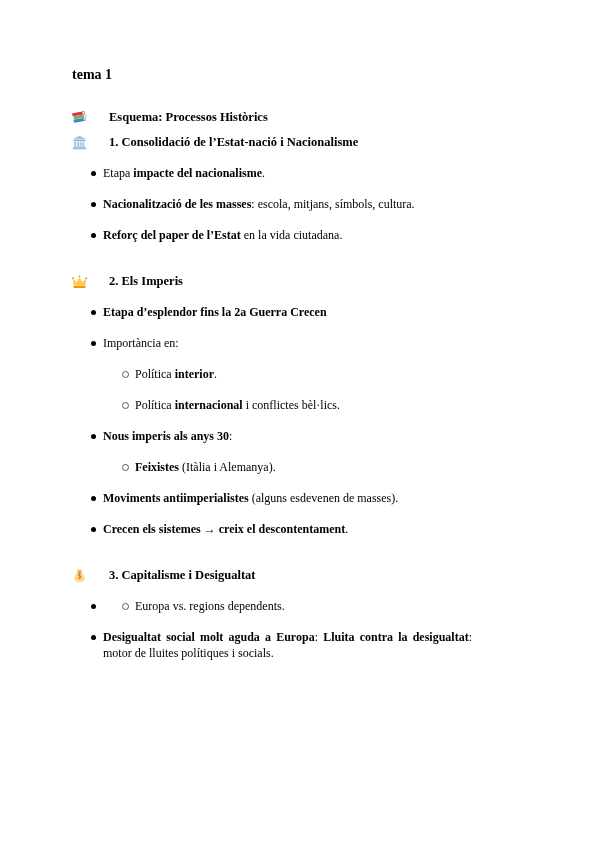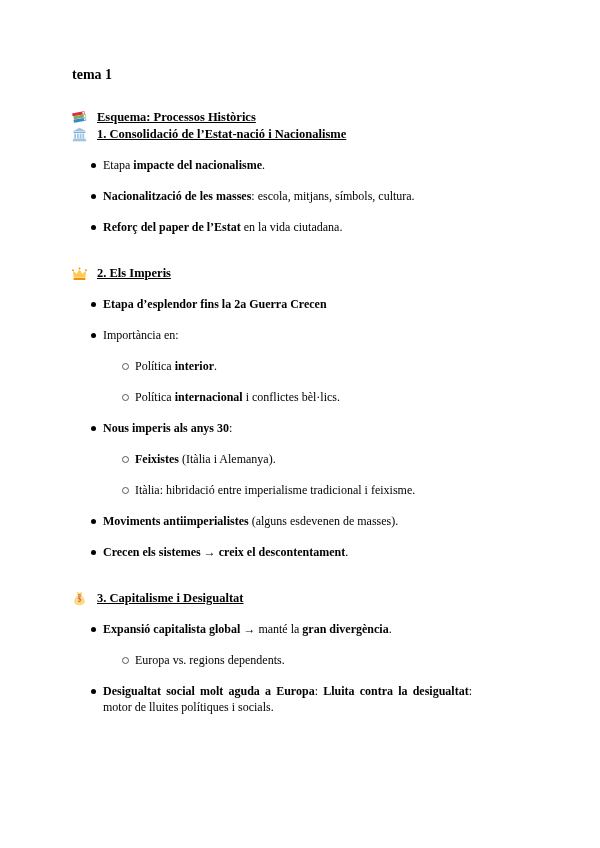--- a/index.html
+++ b/index.html
@@ -4,25 +4,25 @@
 <style>
   html,body{margin:0;padding:0}
   body{
     width:600px;height:848px;background:#ffffff;color:#000000;
     font-family:"Liberation Serif","DejaVu Serif",serif;
     font-size:12px;line-height:16px;overflow:hidden;
   }
   .page{padding:66px 72px 16px 72px;box-sizing:border-box;width:544px;height:848px}
   .doc-title{font-size:14px;font-weight:bold;line-height:17px}
   .heading{
-    display:flex;align-items:center;gap:10px;
-    font-size:12.5px;font-weight:bold;line-height:16px;margin-top:30px;text-decoration:underline;
+    display:flex;align-items:center;gap:22px;
+    font-size:12.5px;font-weight:bold;line-height:16px;margin-top:30px;
   }
   #content .heading:first-child{margin-top:26px}
-  #content .heading + .heading{margin-top:1px}
+  #content .heading + .heading{margin-top:9px}
   .icon{width:15px;height:15px;flex:0 0 15px;display:inline-flex}
   .icon svg{width:15px;height:15px;display:block}
   .item{position:relative;margin-top:15px}
   .item.l1{padding-left:31px}
   .item.l2{padding-left:63px}
   .marker1{position:absolute;left:19px;top:5.5px;width:5px;height:5px;border-radius:50%;background:#000}
   .marker2{position:absolute;left:50px;top:5px;width:5px;height:5px;border-radius:50%;border:1px solid #595959;background:#fff;box-sizing:content-box}
   .item.justify .txt{display:block;text-align:justify}
   b{font-weight:bold}
 </style>
@@ -76,34 +76,33 @@
           </svg>
         </span>
         <span class="txt"><b>2. Els Imperis</b></span>
       </div>
       <div class="item l1"><span class="marker1"></span><span class="txt"><b>Etapa d’esplendor fins la 2a Guerra Crecen</b></span></div>
       <div class="item l1"><span class="marker1"></span><span class="txt"><span>Importància en:</span></span></div>
       <div class="item l2"><span class="marker2"></span><span class="txt"><span>Política </span><b>interior</b><span>.</span></span></div>
       <div class="item l2"><span class="marker2"></span><span class="txt"><span>Política </span><b>internacional</b><span> i conflictes bèl·lics.</span></span></div>
       <div class="item l1"><span class="marker1"></span><span class="txt"><b>Nous imperis als anys 30</b><span>:</span></span></div>
       <div class="item l2"><span class="marker2"></span><span class="txt"><b>Feixistes</b><span> (Itàlia i Alemanya).</span></span></div>
-      <div class="item l2"><span class="marker2"></span><span class="txt"><span>Itàlia: hibridació entre imperialisme tradicional i feixisme.</span></span></div>
       <div class="item l1"><span class="marker1"></span><span class="txt"><b>Moviments antiimperialistes</b><span> (alguns esdevenen de masses).</span></span></div>
       <div class="item l1"><span class="marker1"></span><span class="txt"><b>Crecen els sistemes</b><span> → </span><b>creix el descontentament</b><span>.</span></span></div>
       <div class="heading">
         <span class="icon">
           <svg viewBox="0 0 16 16">
             <path d="M5.8 3.4 C5 2.4 4.8 1.3 5.4 1 C6 0.8 6.6 1.5 8 1.5 C9.4 1.5 10 0.8 10.6 1 C11.2 1.3 11 2.4 10.2 3.4 Z" fill="#ffd983"></path>
             <path d="M8 3.3 C4.4 5.3 2.4 8.5 2.4 11 C2.4 13.9 5 15.2 8 15.2 C11 15.2 13.6 13.9 13.6 11 C13.6 8.5 11.6 5.3 8 3.3 Z" fill="#ffd983"></path>
             <path d="M6 3.5 L10 3.5 L9.4 4.8 L6.6 4.8 Z" fill="#c1694f"></path>
             <text x="8" y="12.2" font-size="8" font-weight="bold" text-anchor="middle" fill="#c1694f" font-family="serif">$</text>
           </svg>
         </span>
         <span class="txt"><b>3. Capitalisme i Desigualtat</b></span>
       </div>
-      <div class="item l1"><span class="marker1"></span><span class="txt"><b>Expansió capitalista global</b><span> → manté la </span><b>gran divergència</b><span>.</span></span></div>
+      <div class="item l1"><span class="marker1"></span></div>
       <div class="item l2"><span class="marker2"></span><span class="txt"><span>Europa vs. regions dependents.</span></span></div>
       <div class="item l1 justify">
         <span class="marker1"></span>
         <span class="txt"><b>Desigualtat social molt aguda a Europa</b><span>: </span><b>Lluita contra la desigualtat</b><span>: motor de lluites polítiques i socials.</span></span>
       </div>
     </div>
 </div>
 
 </body></html>

